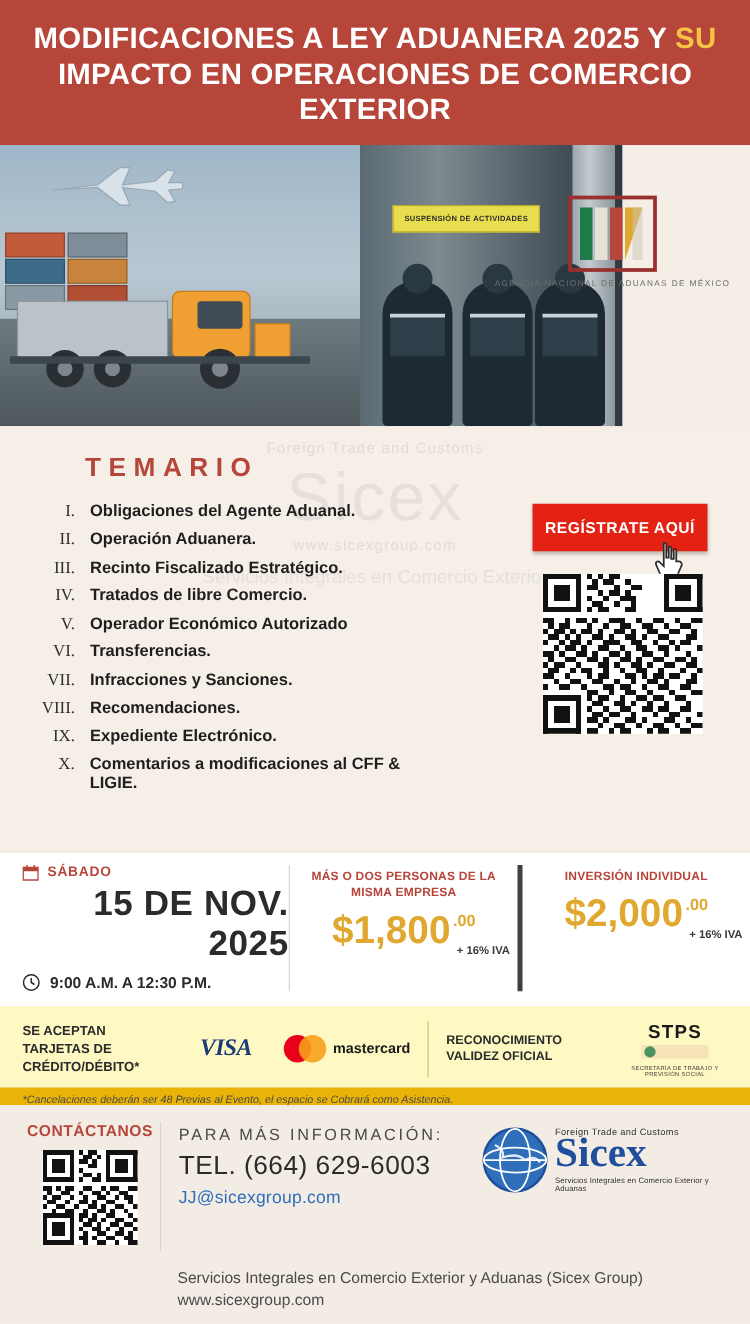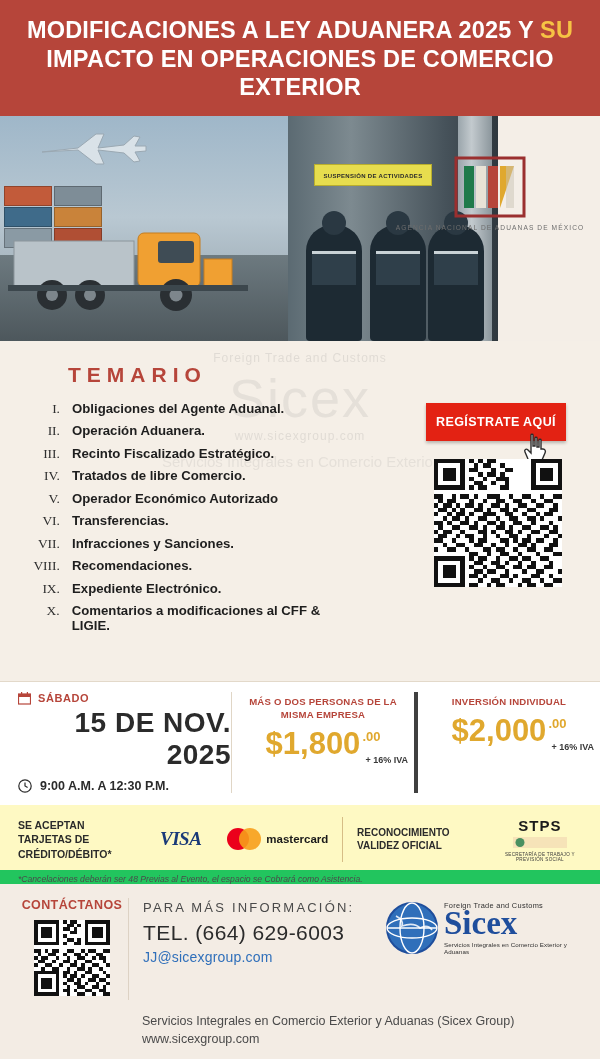--- a/index.html
+++ b/index.html
@@ -400,21 +400,21 @@
     font-size: 15px; font-weight: bold; color: #1a1a1a; letter-spacing: 1px;
   }
   .stps .stps-sub {
     font-size: 4.6px; color: #3a3a3a; letter-spacing: .3px;
   }
   .cancel-note {
     font-size: 8.6px;
     font-style: italic;
     color: #4a4a4a;
     padding: 4px 0 0 18px;
-    background: #22c55e;
+    background: #eab308;
   }
 
   
   .contact {
     background: #f3ece4;
     display: flex;
     padding: 14px 16px 10px 16px;
     min-height: 120px;
   }
   .contact-left {

